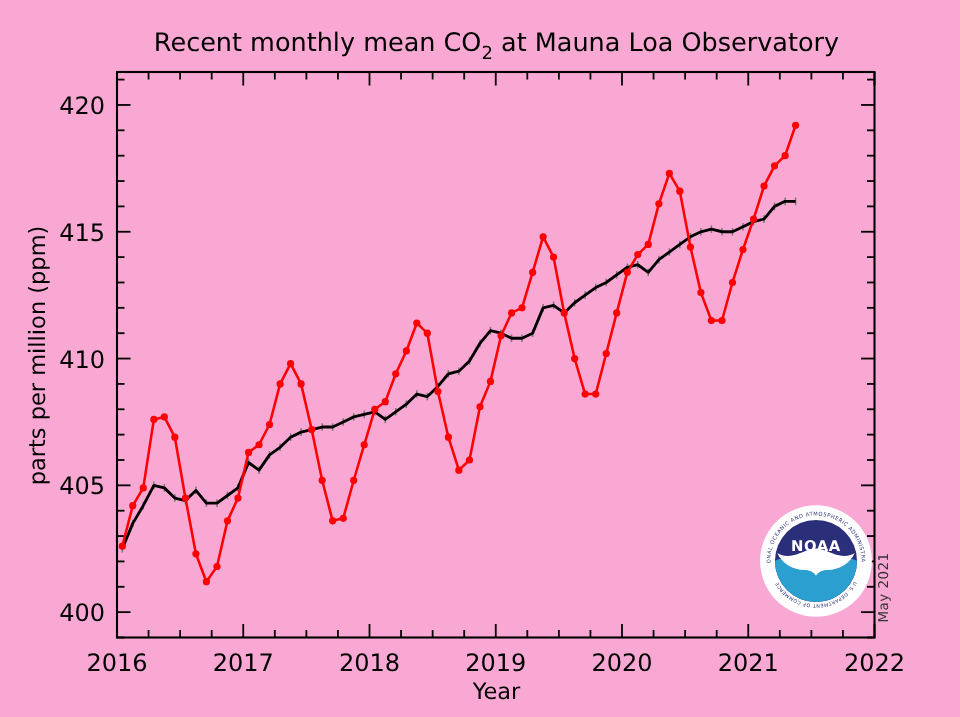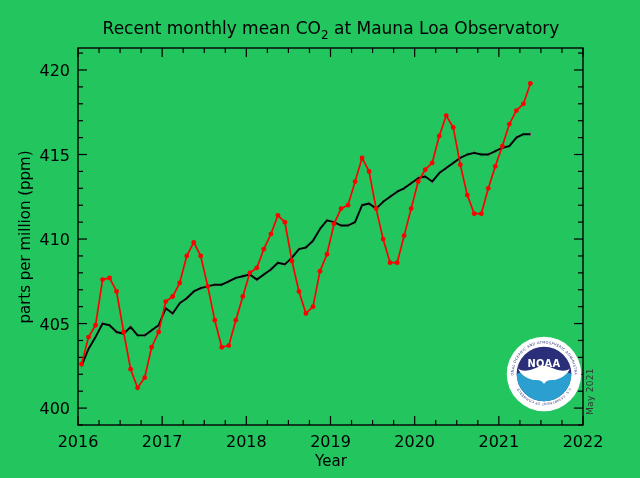--- a/index.html
+++ b/index.html
@@ -11,21 +11,21 @@
     width: 640px;
     height: 478px;
     font-family: "DejaVu Sans", sans-serif;
     overflow: hidden;
     position: relative;
   }
   #figure {
     position: relative;
     width: 640px;
     height: 478px;
-    background: #22c55e;
+    background: #f9a8d4;
   }
   #plot-svg {
     position: absolute;
     left: 0;
     top: 0;
   }
   .noaa-logo {
     position: absolute;
     left: 506px;
     top: 336px;

